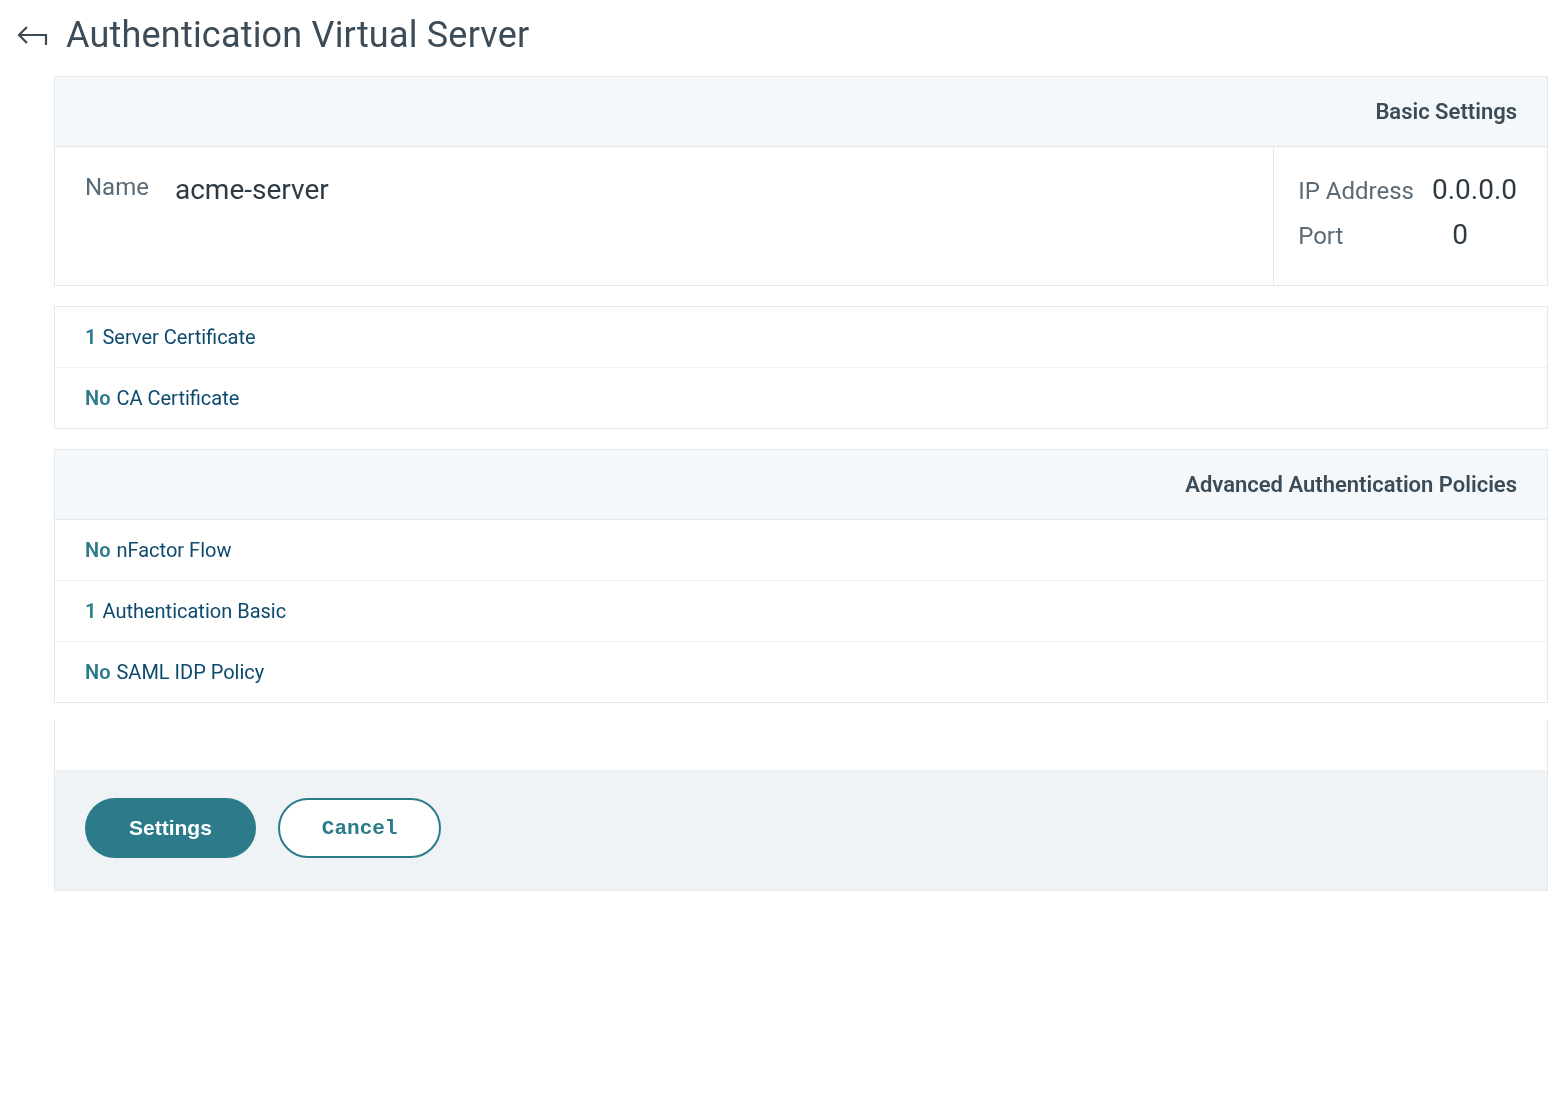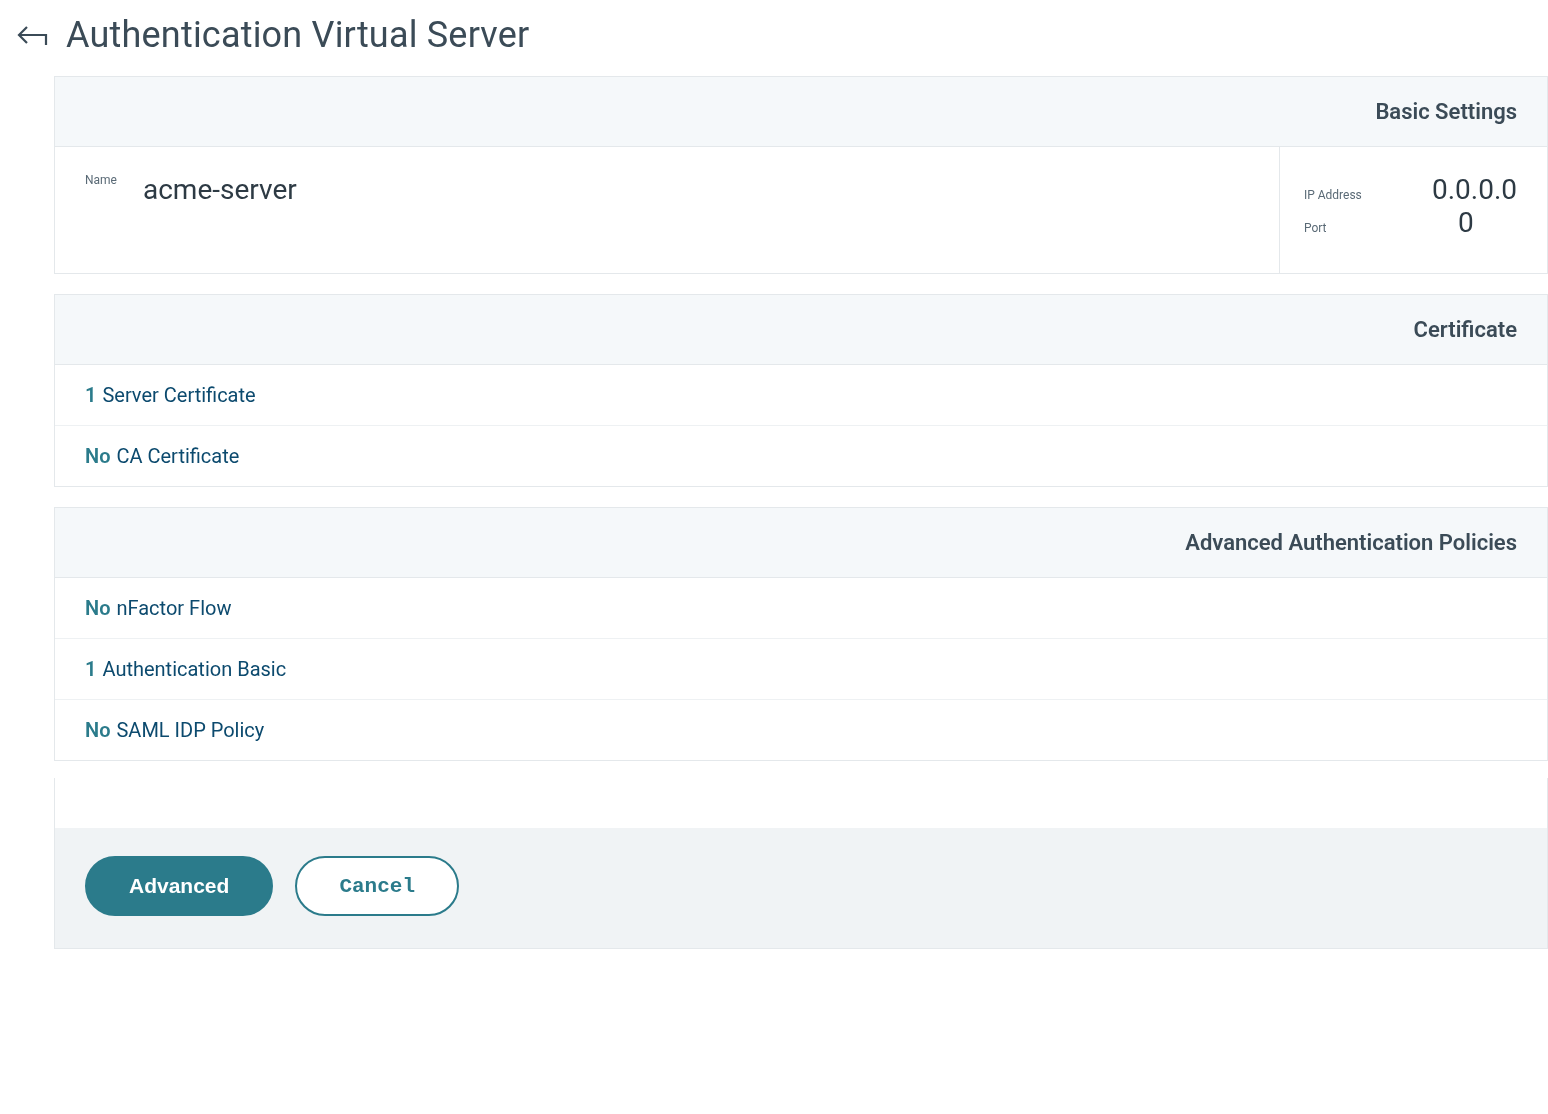--- a/index.html
+++ b/index.html
@@ -73,29 +73,29 @@
     }
     .basic-right {
       border-left: 1px solid #e4e8eb;
       padding: 26px 30px 26px 24px;
       min-width: 260px;
     }
     .kv-row {
       display: flex;
       align-items: baseline;
       gap: 18px;
-      margin-bottom: 0;
+      margin-bottom: 12px;
     }
     .kv-row:last-child {
       margin-bottom: 8px;
       gap: 44px;
     }
     .k-label {
       color: #5a6a76;
-      font-size: 12px;
+      font-size: 24px;
       min-width: 110px;
     }
     .k-label.narrow {
       min-width: auto;
     }
     .k-value {
       color: #2d3a44;
       font-size: 28px;
       font-weight: 400;
     }
@@ -190,23 +190,20 @@
         </div>
         <div class="kv-row">
           <span class="k-label">Port</span>
           <span class="k-value">0</span>
         </div>
       </div>
     </div>
   </div>
 
   <div class="panel">
-    <div class="panel-header">
-      <div class="panel-header-title">Certificate</div>
-    </div>
     <div>
       <div class="list-row">
         <span class="list-count">1</span>
         <span class="list-label">Server Certificate</span>
       </div>
       <div class="list-row">
         <span class="list-count">No</span>
         <span class="list-label">CA Certificate</span>
       </div>
     </div>
@@ -228,17 +225,17 @@
       <div class="list-row">
         <span class="list-count">No</span>
         <span class="list-label">SAML IDP Policy</span>
       </div>
     </div>
   </div>
 
   <div class="spacer-block"></div>
 
   <div class="footer">
-    <button class="btn btn-primary">Advanced</button>
+    <button class="btn btn-primary">Settings</button>
     <button class="btn btn-secondary">Cancel</button>
   </div>
 
 </div>
 
 </body></html>

